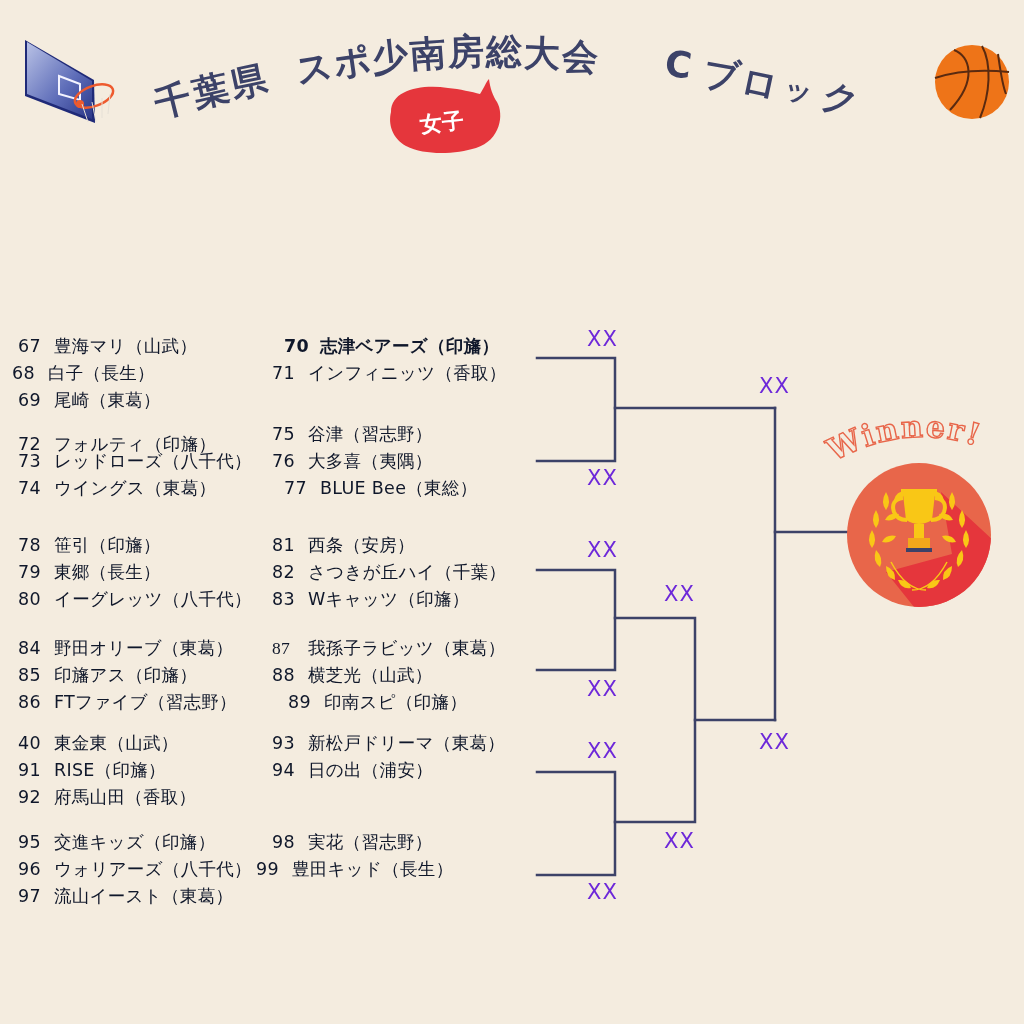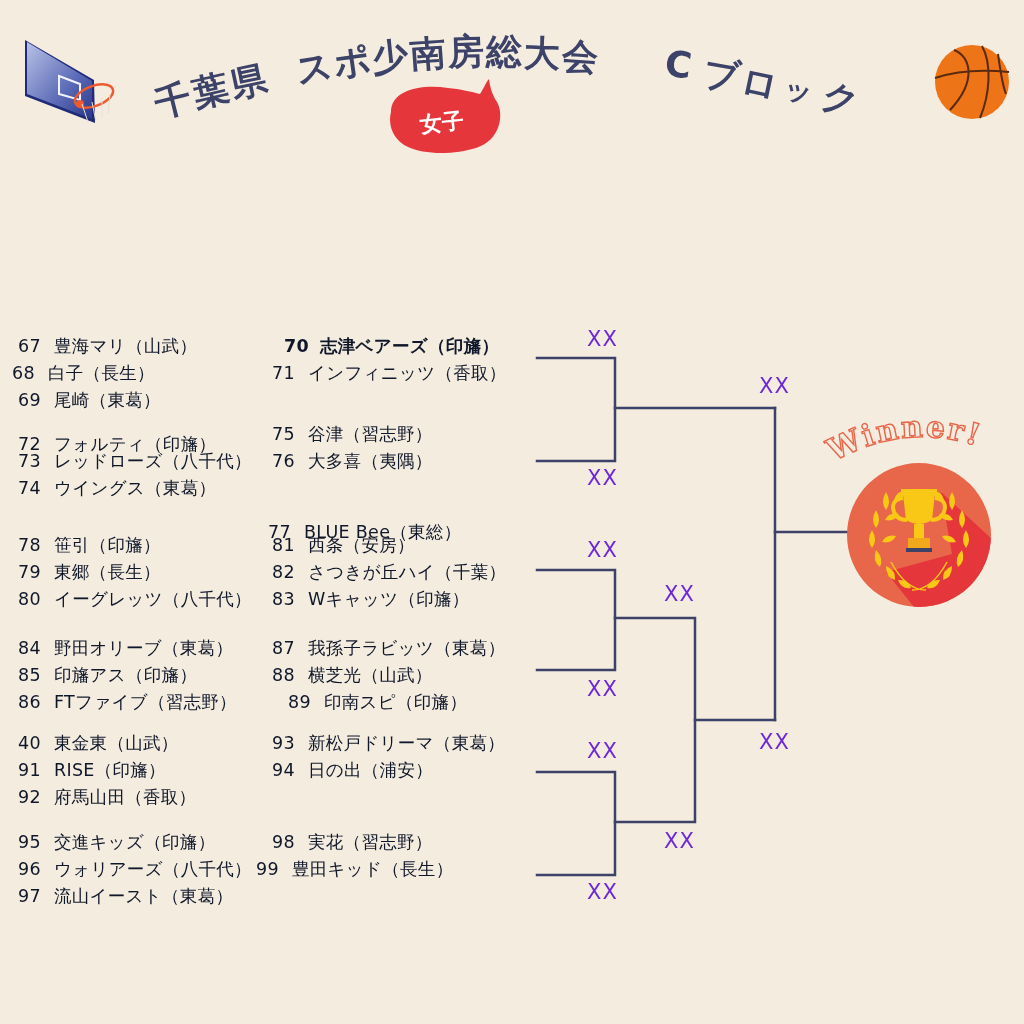--- a/index.html
+++ b/index.html
@@ -98,33 +98,33 @@
 <div class="team" style="left:12px;top:360px;"><span class="num">68</span><span>白子（長生）</span></div>
 <div class="team" style="left:18px;top:387px;"><span class="num">69</span><span>尾崎（東葛）</span></div>
 <div class="team" style="left:284px;top:333px;font-weight:bold;"><span class="num">70</span><span>志津ベアーズ（印旛）</span></div>
 <div class="team" style="left:272px;top:360px;"><span class="num">71</span><span>インフィニッツ（香取）</span></div>
 
 <div class="team" style="left:18px;top:431px;"><span class="num">72</span><span>フォルティ（印旛）</span></div>
 <div class="team" style="left:18px;top:448px;"><span class="num">73</span><span>レッドローズ（八千代）</span></div>
 <div class="team" style="left:18px;top:475px;"><span class="num">74</span><span>ウイングス（東葛）</span></div>
 <div class="team" style="left:272px;top:421px;"><span class="num">75</span><span>谷津（習志野）</span></div>
 <div class="team" style="left:272px;top:448px;"><span class="num">76</span><span>大多喜（夷隅）</span></div>
-<div class="team" style="left:268px;top:475px;margin-top:44px;"><span class="num">77</span><span>BLUE Bee（東総）</span></div>
+<div class="team" style="left:284px;top:475px;"><span class="num">77</span><span>BLUE Bee（東総）</span></div>
 
 <div class="team" style="left:18px;top:532px;"><span class="num">78</span><span>笹引（印旛）</span></div>
 <div class="team" style="left:18px;top:559px;"><span class="num">79</span><span>東郷（長生）</span></div>
 <div class="team" style="left:18px;top:586px;"><span class="num">80</span><span>イーグレッツ（八千代）</span></div>
 <div class="team" style="left:272px;top:532px;"><span class="num">81</span><span>西条（安房）</span></div>
 <div class="team" style="left:272px;top:559px;"><span class="num">82</span><span>さつきが丘ハイ（千葉）</span></div>
 <div class="team" style="left:272px;top:586px;"><span class="num">83</span><span>Wキャッツ（印旛）</span></div>
 
 <div class="team" style="left:18px;top:635px;"><span class="num">84</span><span>野田オリーブ（東葛）</span></div>
 <div class="team" style="left:18px;top:662px;"><span class="num">85</span><span>印旛アス（印旛）</span></div>
 <div class="team" style="left:18px;top:689px;"><span class="num">86</span><span>FTファイブ（習志野）</span></div>
-<div class="team" style="left:272px;top:635px;"><span class="num">87</span><span>我孫子ラビッツ（東葛）</span></div>
+<div class="team" style="left:272px;top:635px;font-family:Liberation Serif, serif;"><span class="num">87</span><span>我孫子ラビッツ（東葛）</span></div>
 <div class="team" style="left:272px;top:662px;"><span class="num">88</span><span>横芝光（山武）</span></div>
 <div class="team" style="left:272px;top:689px;margin-left:16px;"><span class="num">89</span><span>印南スピ（印旛）</span></div>
 
 <div class="team" style="left:18px;top:730px;"><span class="num">40</span><span>東金東（山武）</span></div>
 <div class="team" style="left:18px;top:757px;"><span class="num">91</span><span>RISE（印旛）</span></div>
 <div class="team" style="left:18px;top:784px;"><span class="num">92</span><span>府馬山田（香取）</span></div>
 <div class="team" style="left:272px;top:730px;"><span class="num">93</span><span>新松戸ドリーマ（東葛）</span></div>
 <div class="team" style="left:272px;top:757px;"><span class="num">94</span><span>日の出（浦安）</span></div>
 
 <div class="team" style="left:18px;top:829px;"><span class="num">95</span><span>交進キッズ（印旛）</span></div>

